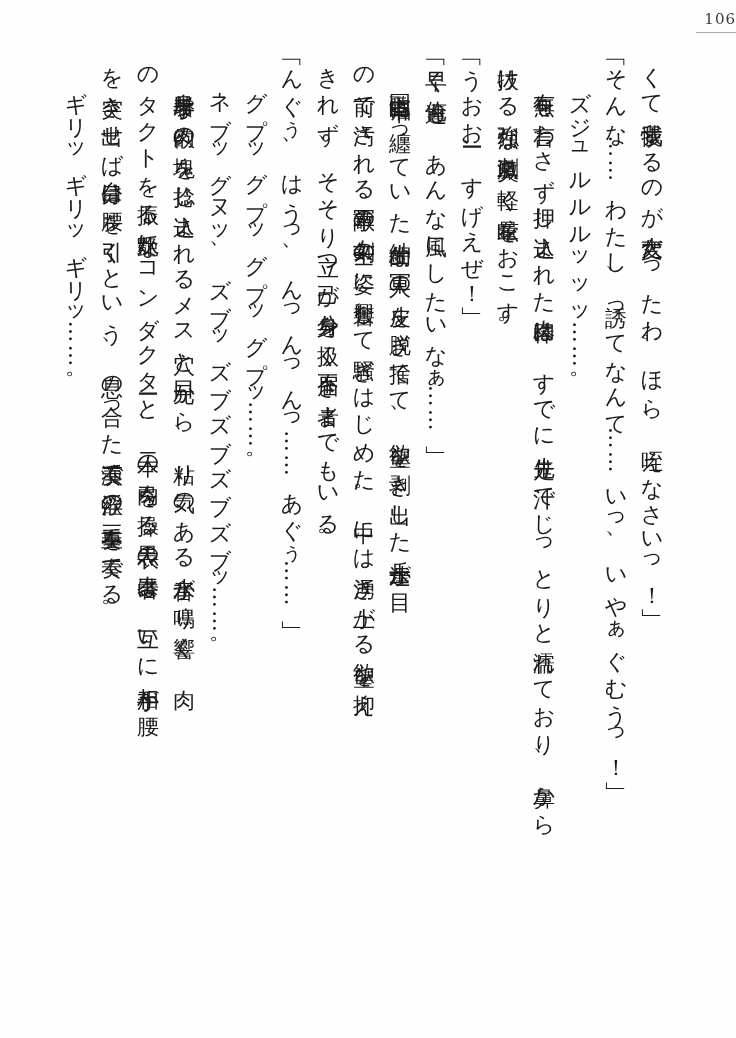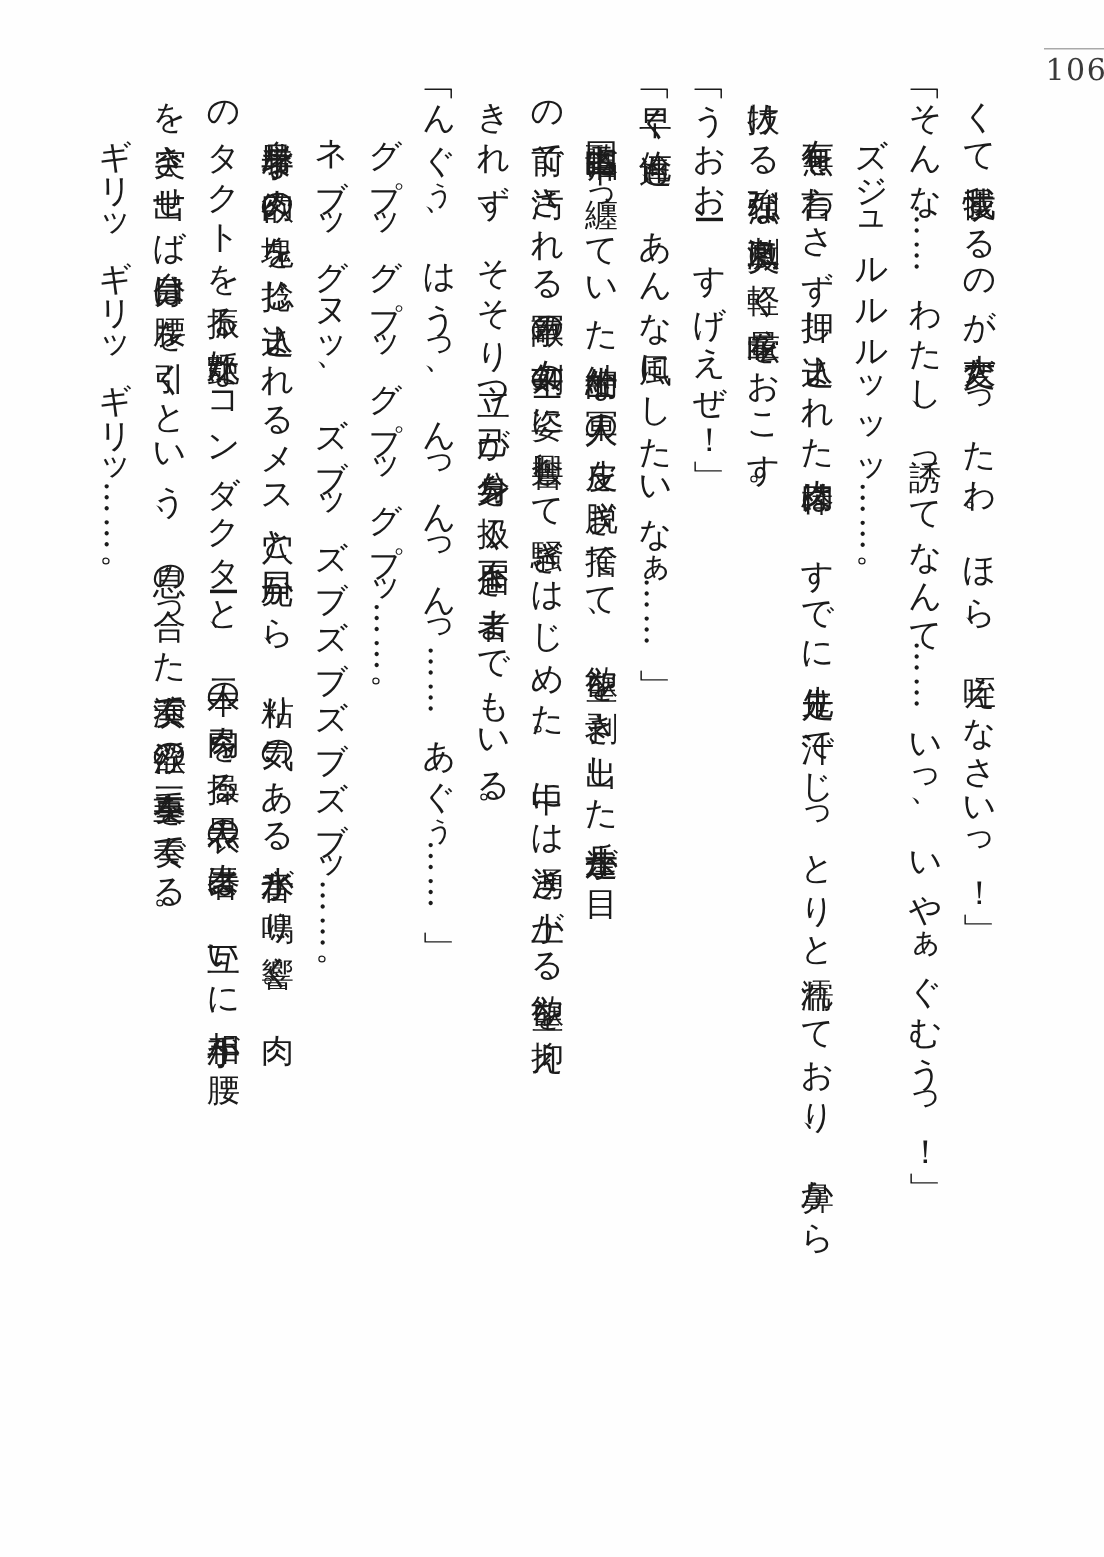--- a/index.html
+++ b/index.html
@@ -14,25 +14,24 @@
       background: #fefefe;
       overflow: hidden;
       font-family: "DejaVu Serif", serif;
     }
     .page-number {
       position: absolute;
       top: 10px;
       left: 697px;
       width: 39px;
       text-align: right;
-      font-size: 20px;
+      font-size: 15px;
       letter-spacing: 1px;
       color: #3a3a3a;
       font-family: "DejaVu Serif", serif;
-      margin-top: 24px;
     }
     .page-number-rule {
       position: absolute;
       top: 32px;
       left: 696px;
       width: 40px;
       height: 1px;
       background: #a9a9a9;
     }
     .text-body {

